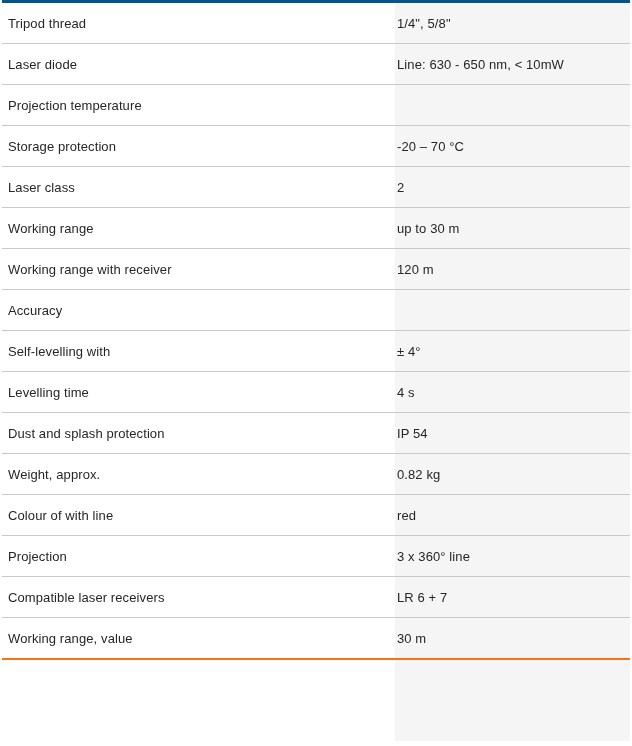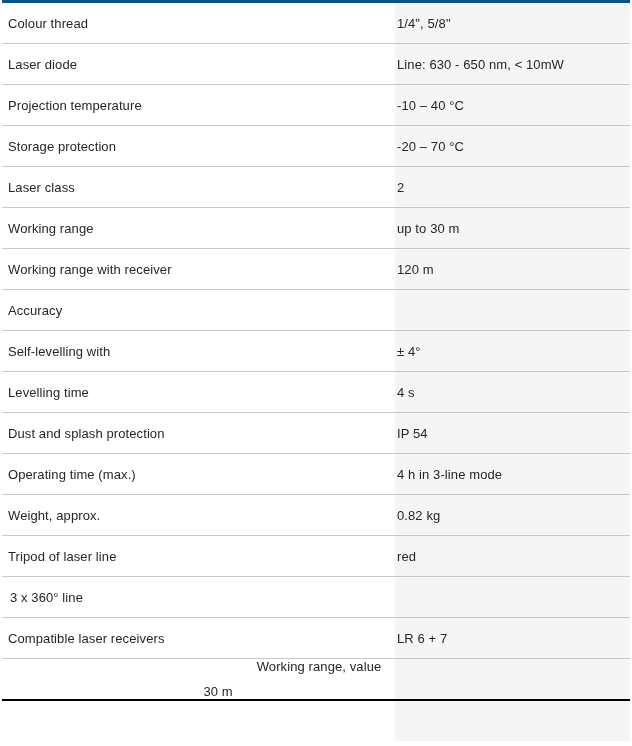--- a/index.html
+++ b/index.html
@@ -37,22 +37,21 @@
     right: 2px;
     top: 3px;
   }
   .row {
     display: flex;
     height: 40px;
     align-items: center;
     border-bottom: 1px solid #c9c9c9;
   }
   .row:last-child {
-    border-bottom: 2px solid #000000;
-    flex-direction: column;
+    border-bottom: 2px solid #f97316;
   }
   .cell-label {
     flex: 1 1 auto;
     padding-left: 6px;
     font-size: 13px;
     color: #262626;
     letter-spacing: 0.1px;
     white-space: nowrap;
   }
   .cell-value {
@@ -67,30 +66,29 @@
 </style>
 </head>
 <body>
 
 <div class="spec-table">
   <div class="top-rule"></div>
   <div class="value-col-bg"></div>
   <div class="rows">
 
     <div class="row">
-      <div class="cell-label">Colour thread</div>
+      <div class="cell-label">Tripod thread</div>
       <div class="cell-value">1/4", 5/8"</div>
     </div>
     <div class="row">
       <div class="cell-label">Laser diode</div>
       <div class="cell-value">Line: 630 - 650 nm, &lt; 10mW</div>
     </div>
     <div class="row">
       <div class="cell-label">Projection temperature</div>
-      <div class="cell-value">-10 – 40 °C</div>
     </div>
     <div class="row">
       <div class="cell-label">Storage protection</div>
       <div class="cell-value">-20 – 70 °C</div>
     </div>
     <div class="row">
       <div class="cell-label">Laser class</div>
       <div class="cell-value">2</div>
     </div>
     <div class="row">
@@ -110,32 +108,29 @@
     </div>
     <div class="row">
       <div class="cell-label">Levelling time</div>
       <div class="cell-value">4 s</div>
     </div>
     <div class="row">
       <div class="cell-label">Dust and splash protection</div>
       <div class="cell-value">IP 54</div>
     </div>
     <div class="row">
-      <div class="cell-label">Operating time (max.)</div>
-      <div class="cell-value">4 h in 3-line mode</div>
-    </div>
-    <div class="row">
       <div class="cell-label">Weight, approx.</div>
       <div class="cell-value">0.82 kg</div>
     </div>
     <div class="row">
-      <div class="cell-label">Tripod of laser line</div>
+      <div class="cell-label">Colour of with line</div>
       <div class="cell-value">red</div>
     </div>
     <div class="row">
+      <div class="cell-label">Projection</div>
       <div class="cell-value">3 x 360° line</div>
     </div>
     <div class="row">
       <div class="cell-label">Compatible laser receivers</div>
       <div class="cell-value">LR 6 + 7</div>
     </div>
     <div class="row">
       <div class="cell-label">Working range, value</div>
       <div class="cell-value">30 m</div>
     </div>

